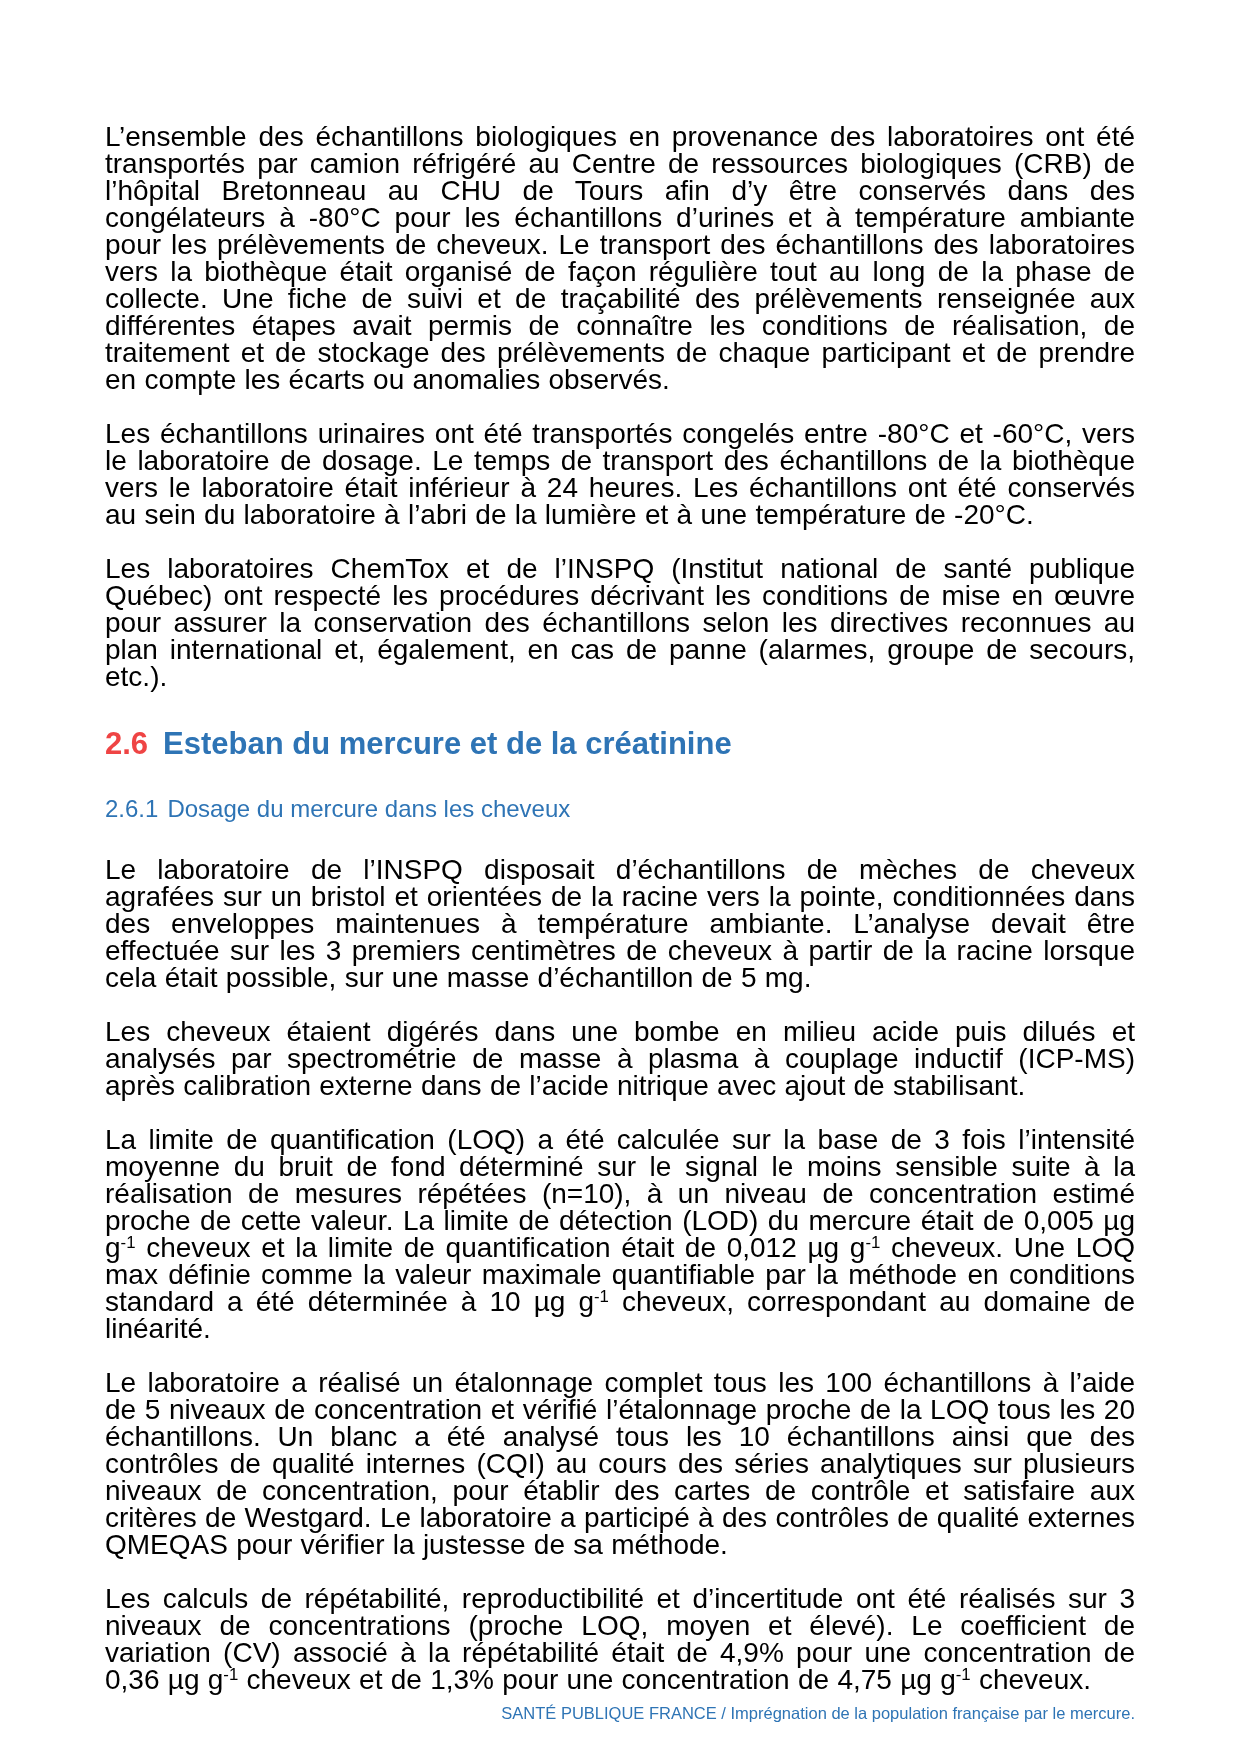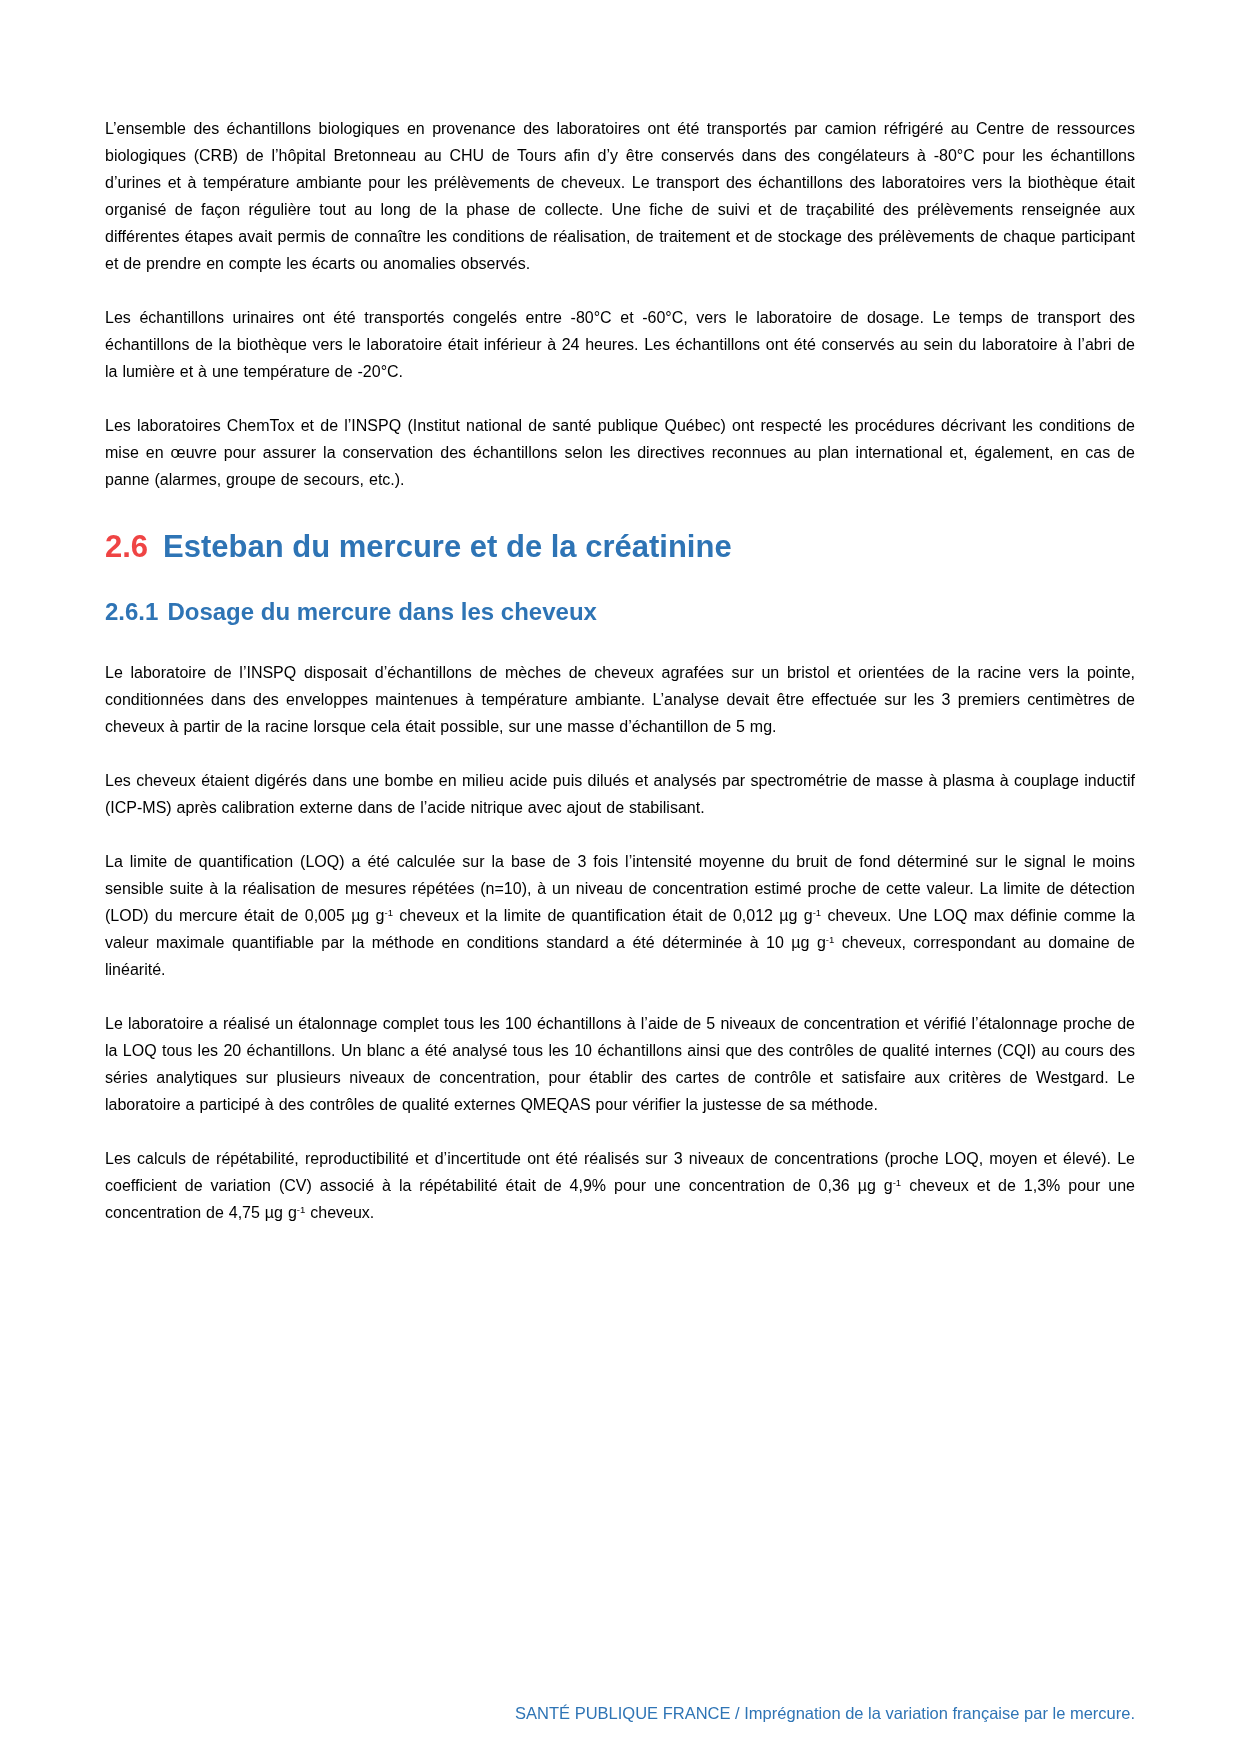--- a/index.html
+++ b/index.html
@@ -11,24 +11,24 @@
     margin: 0 auto;
     background: #ffffff;
     font-family: "Liberation Sans", "DejaVu Sans", sans-serif;
     color: #000000;
     overflow: hidden;
   }
   .content {
     padding: 107px 106px 0 105px;
   }
   p.body-para {
-    font-size: 16px;
+    font-size: 28px;
     line-height: 27px;
     text-align: justify;
-    margin: 8px 0 27px 0;
+    margin: 16px 0 27px 0;
     word-spacing: 0.5px;
   }
   p.body-para b { font-weight: normal; }
   p.body-para sup, .runs sup {
     font-size: 0.6em;
     line-height: 0;
     vertical-align: baseline;
     position: relative;
     top: -0.55em;
   }
@@ -39,21 +39,21 @@
     line-height: 36px;
     color: #2E74B5;
   }
   h1.sec .sec-num {
     color: #ef4444;
     margin-right: 15px;
   }
   h2.subsec {
     margin: 33px 0 33px 0;
     font-size: 24px;
-    font-weight: bold;
+    font-weight: normal;
     line-height: 28px;
     color: #2E74B5;
   }
   h2.subsec .subsec-num {
     margin-right: 9px;
   }
   footer.page-footer {
     position: absolute;
     right: 106px;
     bottom: 30px;
@@ -89,15 +89,15 @@
 
     <p class="body-para runs"><span>La limite de quantification (LOQ) a été calculée sur la base de 3 fois l’intensité moyenne du bruit de fond déterminé sur le signal le moins sensible suite à la réalisation de mesures répétées (n=10), à un niveau de concentration estimé proche de cette valeur. La limite de détection (LOD) du mercure était de 0,005 µg g</span><sup>-1</sup><span> cheveux et la limite de quantification était de 0,012 µg g</span><sup>-1</sup><span> cheveux. Une LOQ max définie comme la valeur maximale quantifiable par la méthode en conditions standard a été déterminée à 10 µg g</span><sup>-1</sup><span> cheveux, correspondant au domaine de linéarité.</span></p>
 
     <p class="body-para runs"><span>Le laboratoire a réalisé un étalonnage complet tous les 100 échantillons à l’aide de 5 niveaux de concentration et vérifié l’étalonnage proche de la LOQ tous les 20 échantillons. Un blanc a été analysé tous les 10 échantillons ainsi que des contrôles de qualité internes (CQI) au cours des séries analytiques sur plusieurs niveaux de concentration, pour établir des cartes de contrôle et satisfaire aux critères de Westgard. Le laboratoire a participé à des contrôles de qualité externes QMEQAS pour vérifier la justesse de sa méthode.</span></p>
 
     <p class="body-para runs"><span>Les calculs de répétabilité, reproductibilité et d’incertitude ont été réalisés sur 3 niveaux de concentrations (proche LOQ, moyen et élevé). Le coefficient de variation (CV) associé à la répétabilité était de 4,9% pour une concentration de 0,36 µg g</span><sup>-1</sup><span> cheveux et de 1,3% pour une concentration de 4,75 µg g</span><sup>-1</sup><span> cheveux.</span></p>
 
   </div>
 
   <footer class="page-footer">
-    <div>SANTÉ PUBLIQUE FRANCE / Imprégnation de la variation française par le mercure.</div>
+    <div>SANTÉ PUBLIQUE FRANCE / Imprégnation de la population française par le mercure.</div>
   </footer>
 </div>
 
 </body></html>

